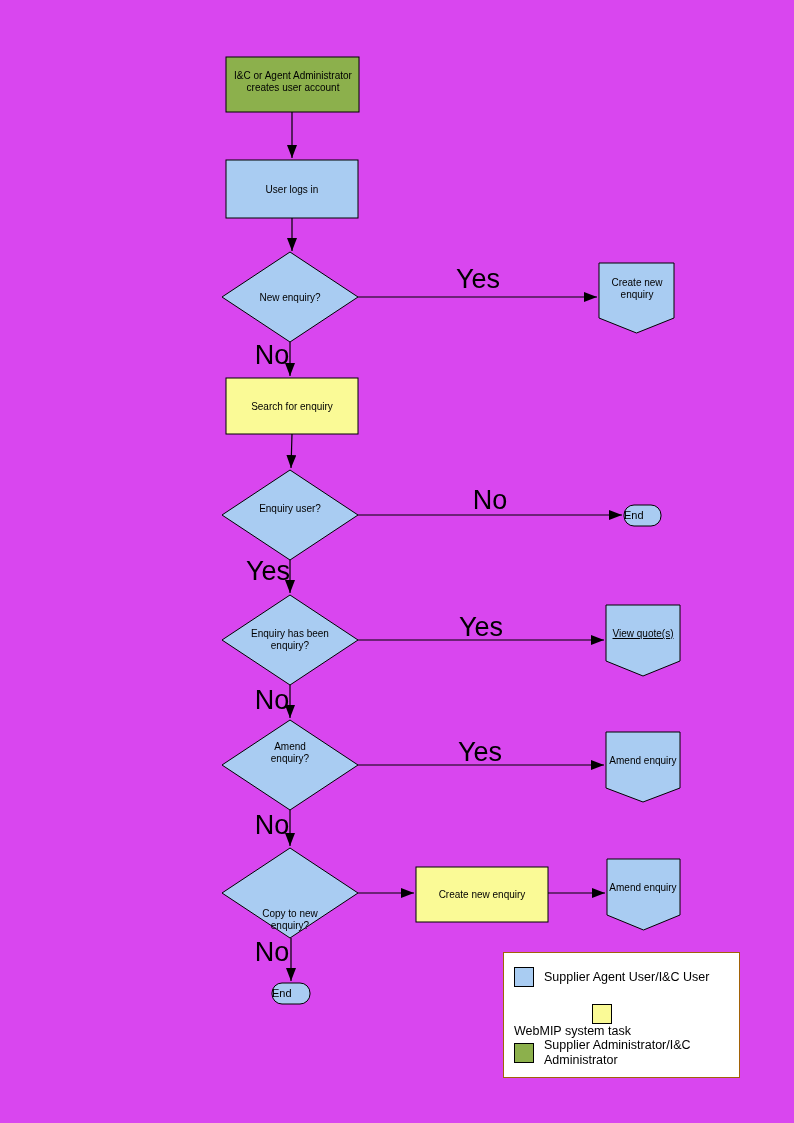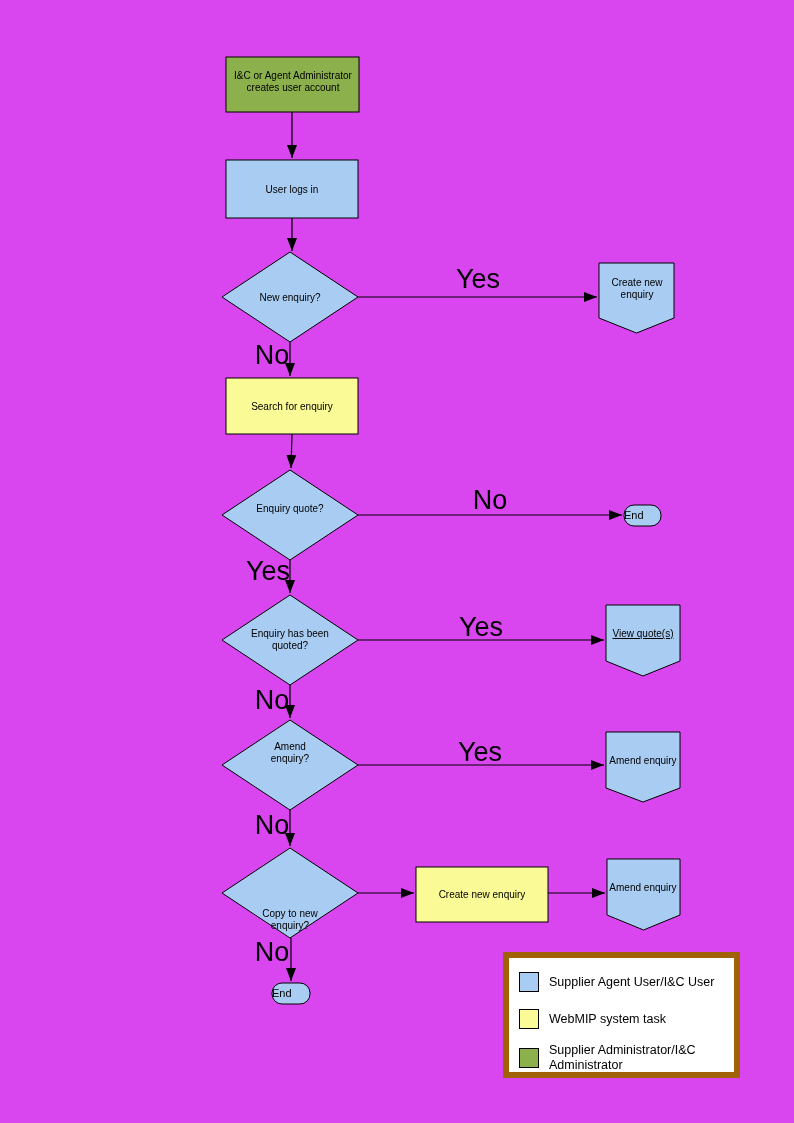--- a/index.html
+++ b/index.html
@@ -7,21 +7,21 @@
         font-family:"Liberation Sans", sans-serif;}
   svg{position:absolute;left:0;top:0;}
   .fill-user{fill:#A9CCF2;stroke:#000;stroke-width:1;}
   .fill-system{fill:#FAFA96;stroke:#000;stroke-width:1;}
   .fill-admin{fill:#8CB04C;stroke:#000;stroke-width:1;}
   .edge{stroke:#000;stroke-width:1.2;fill:none;}
   .lbl{position:absolute;color:#000;font-size:10px;line-height:12px;text-align:center;}
   .decision-lbl{position:absolute;color:#000;font-size:27px;line-height:23px;text-align:center;}
   .end-lbl{position:absolute;color:#000;font-size:11px;line-height:13px;}
   .legend{position:absolute;left:503px;top:952px;width:237px;height:126px;
-          border:6px solid #a16207;background:#fff;box-sizing:border-box;padding-left:13px;}
+          border:1px solid #a16207;background:#fff;box-sizing:border-box;padding-left:13px;}
   .legend-row{position:absolute;left:10px;display:flex;align-items:center;}
   .legend-swatch{width:20px;height:20px;border:1px solid #000;flex:0 0 auto;margin-right:10px;box-sizing:border-box;}
   .sw-user{background:#A9CCF2;}
   .sw-system{background:#FAFA96;}
   .sw-admin{background:#8CB04C;}
   .legend-text{font-size:12.5px;line-height:15px;color:#000;width:185px;}
 </style>
 </head>
 <body>
 
@@ -64,23 +64,23 @@
     <rect class="fill-system" x="416" y="867" width="132" height="55"></rect>
     <polygon class="fill-user" points="607,859 680,859 680,915 643.5,930 607,915"></polygon>
     <rect class="fill-user" x="272" y="983" width="38" height="21" rx="10" ry="10"></rect>
   </svg>
 
   <div class="lbl" style="left:228px;top:70px;width:130px;">I&amp;C or Agent Administrator creates user account</div>
   <div class="lbl" style="left:228px;top:184px;width:128px;">User logs in</div>
   <div class="lbl" style="left:230px;top:292px;width:120px;">New enquiry?</div>
   <div class="lbl" style="left:602px;top:277px;width:70px;">Create new enquiry</div>
   <div class="lbl" style="left:228px;top:401px;width:128px;">Search for enquiry</div>
-  <div class="lbl" style="left:250px;top:503px;width:80px;">Enquiry quote?</div>
+  <div class="lbl" style="left:250px;top:503px;width:80px;">Enquiry user?</div>
   <div class="end-lbl" style="left:624px;top:509px;width:37px;">End</div>
-  <div class="lbl" style="left:245px;top:628px;width:90px;">Enquiry has been quoted?</div>
+  <div class="lbl" style="left:245px;top:628px;width:90px;">Enquiry has been enquiry?</div>
   <div class="lbl" style="left:604px;top:628px;width:78px;text-decoration:underline;">View quote(s)</div>
   <div class="lbl" style="left:255px;top:741px;width:70px;text-align:center;">Amend enquiry?</div>
   <div class="lbl" style="left:604px;top:755px;width:78px;">Amend enquiry</div>
   <div class="lbl" style="left:250px;top:880px;width:80px;margin-top:28px;">Copy to new enquiry?</div>
   <div class="lbl" style="left:418px;top:889px;width:128px;">Create new enquiry</div>
   <div class="lbl" style="left:604px;top:882px;width:78px;">Amend enquiry</div>
   <div class="end-lbl" style="left:272px;top:987px;width:38px;">End</div>
 
   <div class="decision-lbl" style="left:450px;top:268px;width:56px;">Yes</div>
   <div class="decision-lbl" style="left:252px;top:344px;width:40px;">No</div>
@@ -90,21 +90,21 @@
   <div class="decision-lbl" style="left:252px;top:689px;width:40px;">No</div>
   <div class="decision-lbl" style="left:452px;top:741px;width:56px;">Yes</div>
   <div class="decision-lbl" style="left:252px;top:814px;width:40px;">No</div>
   <div class="decision-lbl" style="left:252px;top:941px;width:40px;">No</div>
 
   <div class="legend">
     <div class="legend-row" style="top:14px;">
       <div class="legend-swatch sw-user"></div>
       <div class="legend-text">Supplier Agent User/I&amp;C User</div>
     </div>
-    <div class="legend-row" style="top:51px;">
+    <div class="legend-row" style="top:51px;flex-direction:column;">
       <div class="legend-swatch sw-system"></div>
       <div class="legend-text">WebMIP system task</div>
     </div>
     <div class="legend-row" style="top:85px;">
       <div class="legend-swatch sw-admin"></div>
       <div class="legend-text">Supplier Administrator/I&amp;C Administrator</div>
     </div>
   </div>
 
 </div>

